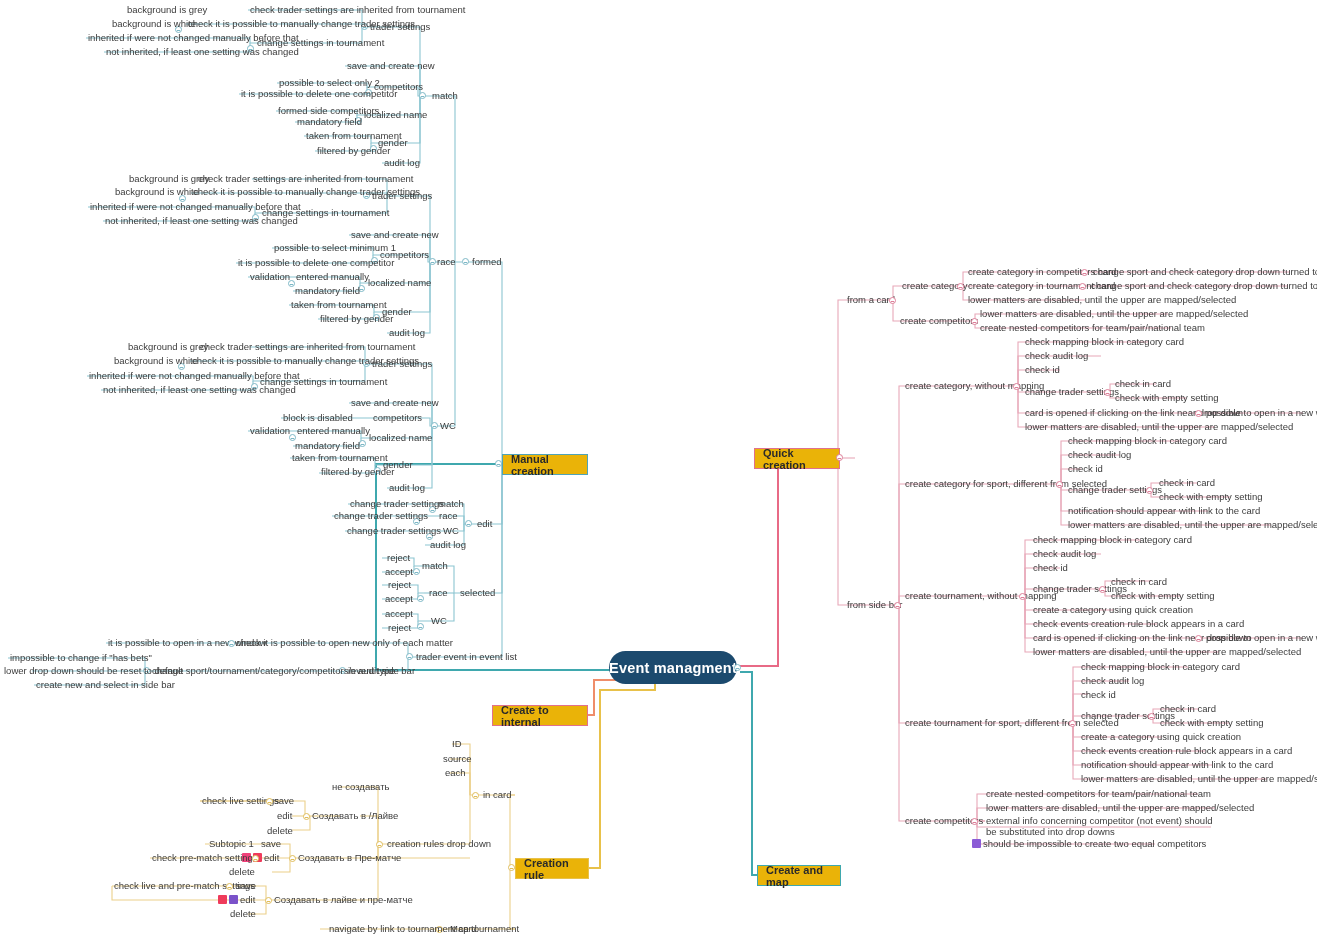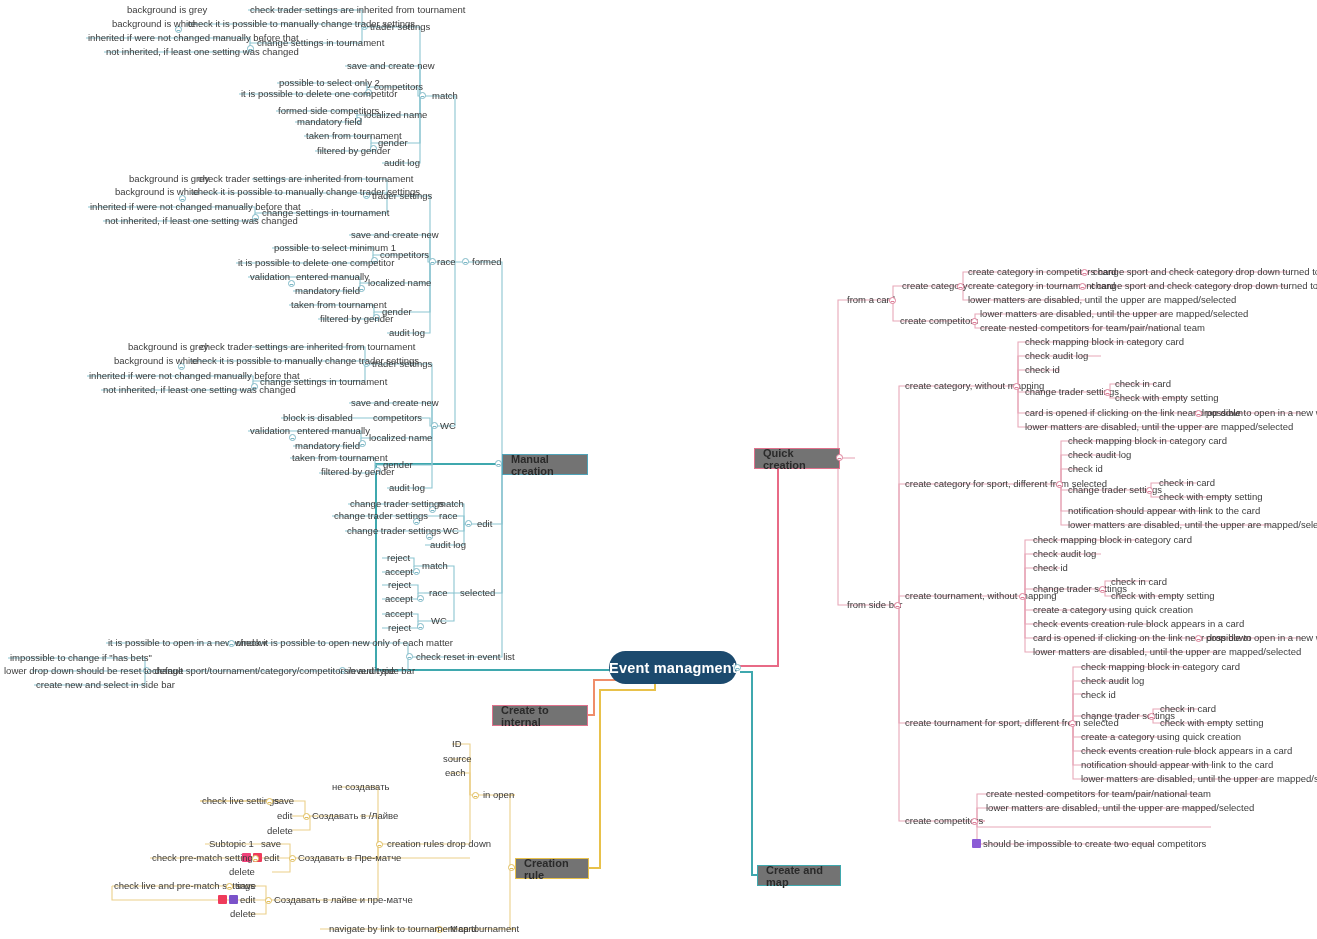--- a/index.html
+++ b/index.html
@@ -33,21 +33,21 @@
     color:#ffffff;
     border-radius:22px;
     font-size:14.5px;
     font-weight:bold;
     display:flex; align-items:center; justify-content:center;
     letter-spacing:.2px;
   }
   
   .cat {
     position:absolute;
-    background:#737373;
+    background:#eab308;
     border:1px solid #cfcfcf;
     font-size:11px;
     font-weight:bold;
     color:#2a2a2a;
     display:flex; align-items:center; justify-content:center;
     padding:0 8px;
   }
   .cat.blue  { border-color:#4fa3b8; }
   .cat.pink  { border-color:#e0718c; }
   .cat.mag   { border-color:#e0718c; }
@@ -345,21 +345,21 @@
 <div class="cat teal" style="left:757px; top:865px; width:84px; height:21px;">Create and map</div>
 
 <div class="lbl" style="left:470px; top:256px;">formed</div>
 <div class="knob" style="left:462px; top:258px;"></div>
 
 <div class="lbl" style="left:475px; top:518px;">edit</div>
 <div class="knob" style="left:465px; top:520px;"></div>
 
 <div class="lbl" style="left:458px; top:587px;">selected</div>
 
-<div class="lbl" style="left:414px; top:651px;">check reset in event list</div>
+<div class="lbl" style="left:414px; top:651px;">trader event in event list</div>
 <div class="knob" style="left:406px; top:653px;"></div>
 
 <div class="lbl" style="left:430px; top:90px;">match</div>
 <div class="knob" style="left:419px; top:92px;"></div>
 
 <div class="lbl" style="left:435px; top:256px;">race</div>
 <div class="knob" style="left:429px; top:258px;"></div>
 
 <div class="lbl" style="left:438px; top:420px;">WC</div>
 <div class="knob" style="left:431px; top:422px;"></div>
@@ -577,23 +577,24 @@
 <div class="lbl" style="left:1158px; top:717px;">check with empty setting</div>
 <div class="lbl" style="left:1079px; top:731px;">create a category using quick creation</div>
 <div class="lbl" style="left:1079px; top:745px;">check events creation rule block appears in a card</div>
 <div class="lbl" style="left:1079px; top:759px;">notification should appear with link to the card</div>
 <div class="lbl" style="left:1079px; top:773px;">lower matters are disabled, until the upper are mapped/selected</div>
 
 <div class="lbl" style="left:903px; top:815px;">create competitors</div>
 <div class="knob pink" style="left:971px; top:818px;"></div>
 <div class="lbl" style="left:984px; top:788px;">create nested competitors for team/pair/national team</div>
 <div class="lbl" style="left:984px; top:802px;">lower matters are disabled, until the upper are mapped/selected</div>
+<div class="lbl w2" style="left:984px; top:815px; width:235px;">external info concerning competitor (not event) should be substituted into drop downs</div>
 <div class="lbl" style="left:970px; top:838px;"><span class="flag purp"></span><span>should be impossible to create two equal competitors</span></div>
 
-<div class="lbl" style="left:481px; top:789px;">in open</div>
+<div class="lbl" style="left:481px; top:789px;">in card</div>
 <div class="knob gold" style="left:472px; top:792px;"></div>
 <div class="lbl" style="left:450px; top:738px;">ID</div>
 <div class="lbl" style="left:441px; top:753px;">source</div>
 <div class="lbl" style="left:443px; top:767px;">each</div>
 
 <div class="lbl" style="left:385px; top:838px;">creation rules drop down</div>
 <div class="knob gold" style="left:376px; top:841px;"></div>
 
 <div class="lbl" style="left:330px; top:781px;">не создавать</div>
 

